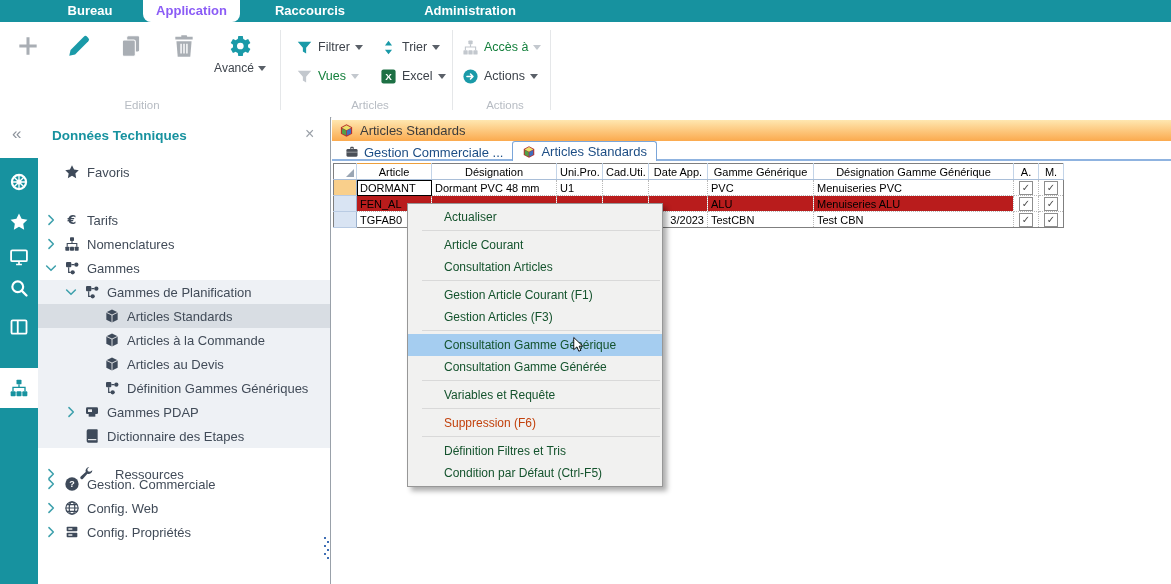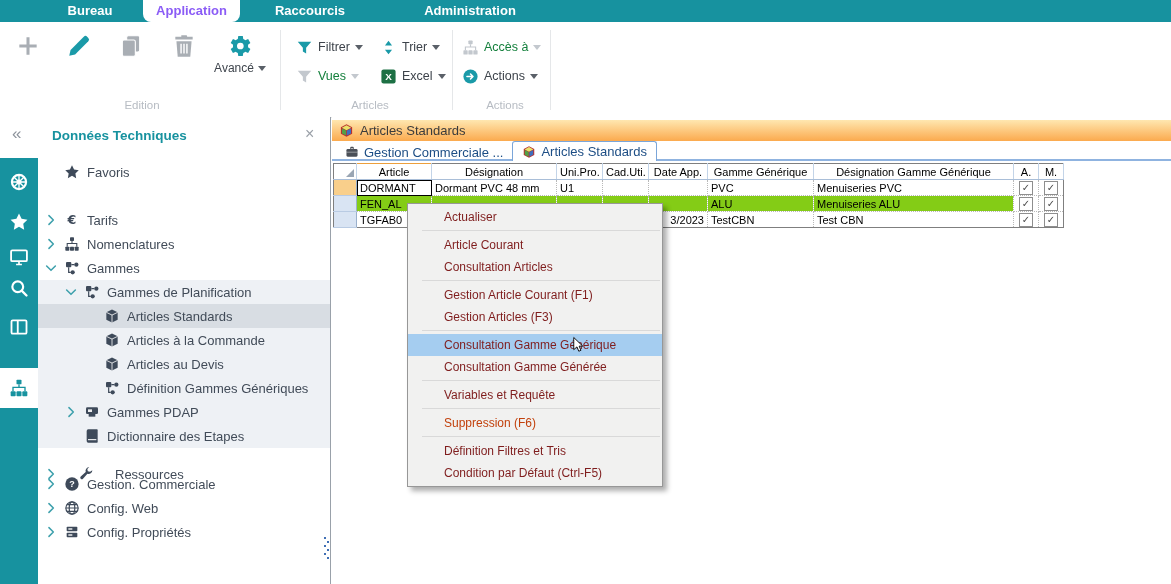--- a/index.html
+++ b/index.html
@@ -66,30 +66,30 @@
              border:1px solid #7f7f7f;}
   table.grid th,table.grid td{padding:0 3px;height:16px;overflow:hidden;white-space:nowrap;box-sizing:border-box;}
   table.grid th{font-weight:normal;background:#fff;border-right:1px solid #c3d4e8;border-bottom:1px solid #a9bed8;text-align:center;}
   th.selall{background:#d6e2f1;position:relative;}
   th.selall .tri{position:absolute;right:2px;bottom:2px;width:0;height:0;
                  border-left:8px solid transparent;border-bottom:8px solid #9aa6b4;}
   th.sorted{background:linear-gradient(#fcd18c,#f9af55);border:1px solid #ec9f3d;}
   td.rowsel{background:#d9e4f3;border-right:1px solid #9ab0cc;border-bottom:1px solid #b9cbe3;}
   td.rowsel.cursel{background:#f9cf8b;}
   td.cell{border-right:1px dotted #b9b9b9;border-bottom:1px dotted #b9b9b9;}
-  tr.alt td.cell{background:#84cc16;}
+  tr.alt td.cell{background:#b91c1c;}
   td.cell.focus{outline:1px solid #000;outline-offset:-1px;}
   td.cell.r{text-align:right;}
   td.ckc{text-align:center;border-right:1px dotted #b9b9b9;border-bottom:1px dotted #b9b9b9;}
   .cb{display:inline-flex;width:12px;height:12px;border:1px solid #8e8e8e;background:#fff;
       align-items:center;justify-content:center;font-size:10px;color:#4a4a4a;vertical-align:middle;}
   
   .ctxmenu{position:absolute;left:75px;top:86px;width:256px;background:#f1f1f0;
            border:1px solid #979797;box-shadow:4px 4px 5px rgba(0,0,0,.32);padding:2px 0;z-index:10;box-sizing:border-box;}
-  .mitem{height:22px;line-height:22px;padding-left:36px;font-size:12px;color:#7f1d1d;white-space:nowrap;}
+  .mitem{height:22px;line-height:22px;padding-left:36px;font-size:12px;color:#14532d;white-space:nowrap;}
   .mitem.hl{background:#a5cdf0;}
   .mitem.dis{color:#c2410c;}
   .msep{height:6px;position:relative;}
   .msep::after{content:"";position:absolute;left:14px;right:2px;top:2px;border-top:1px solid #d9d9d9;}
   .cursor{position:absolute;left:238px;top:219px;width:18px;height:18px;z-index:20;}
 </style>
 </head>
 <body>
 
 <div class="screen">

